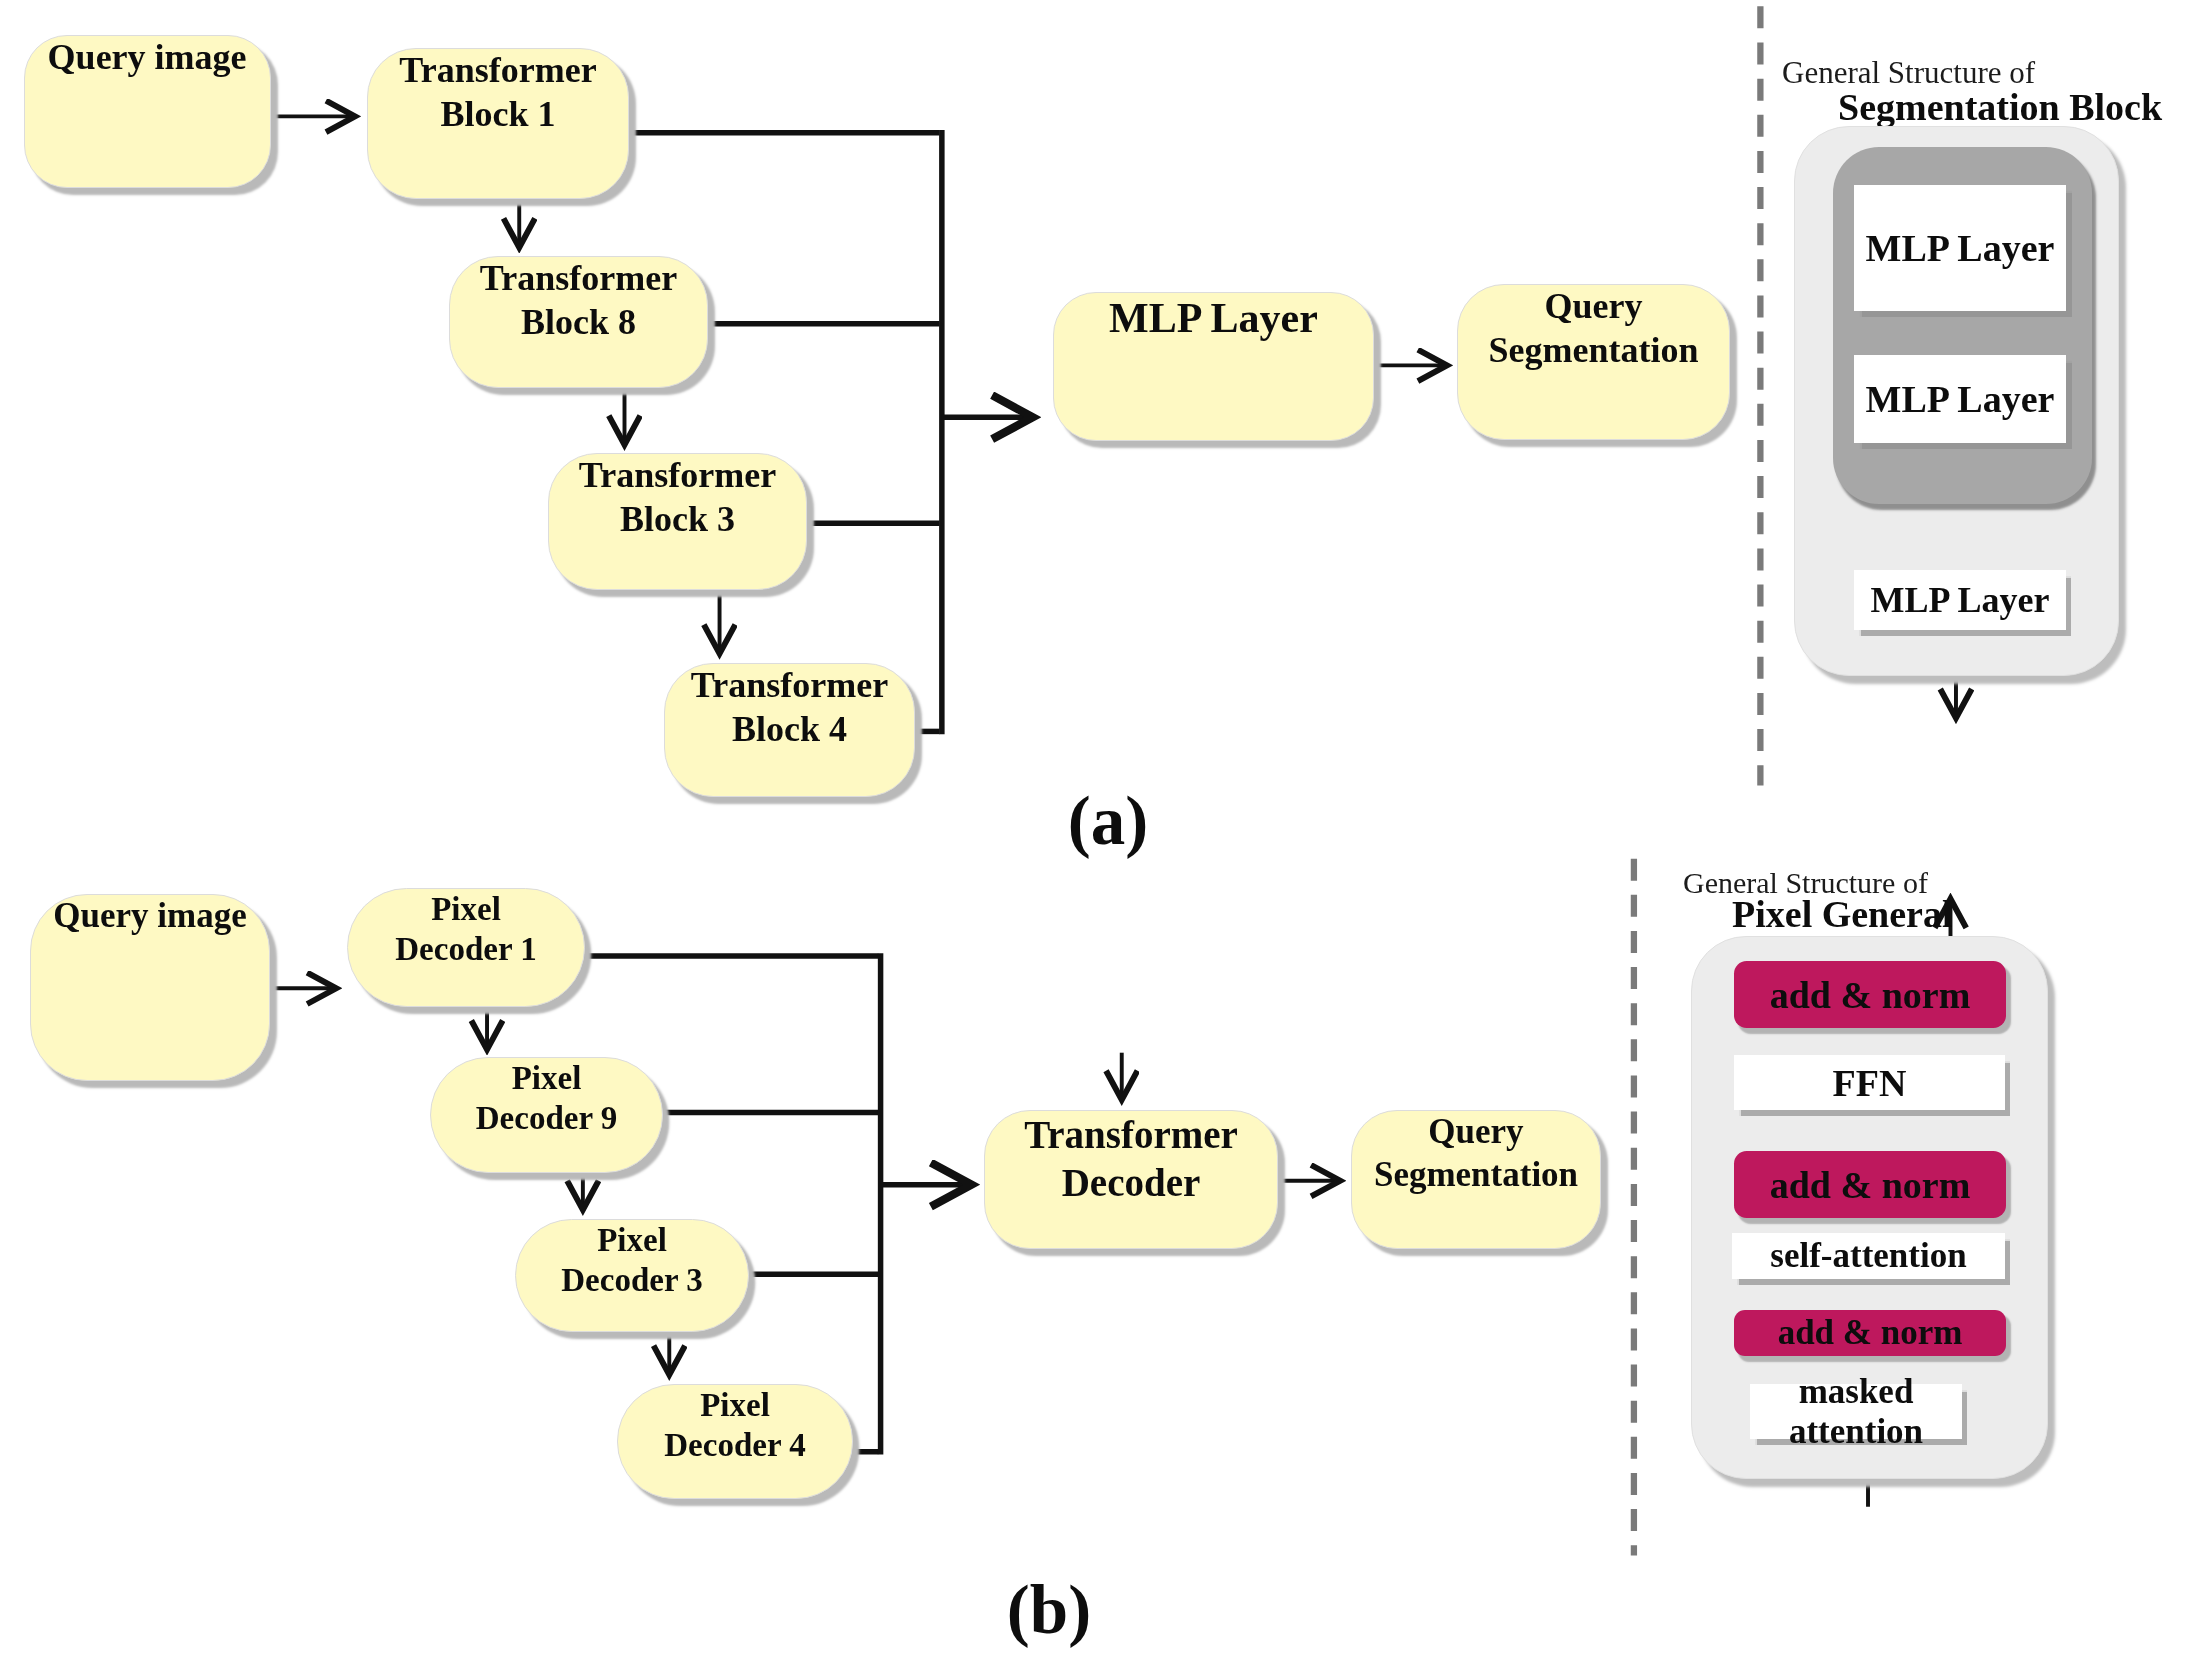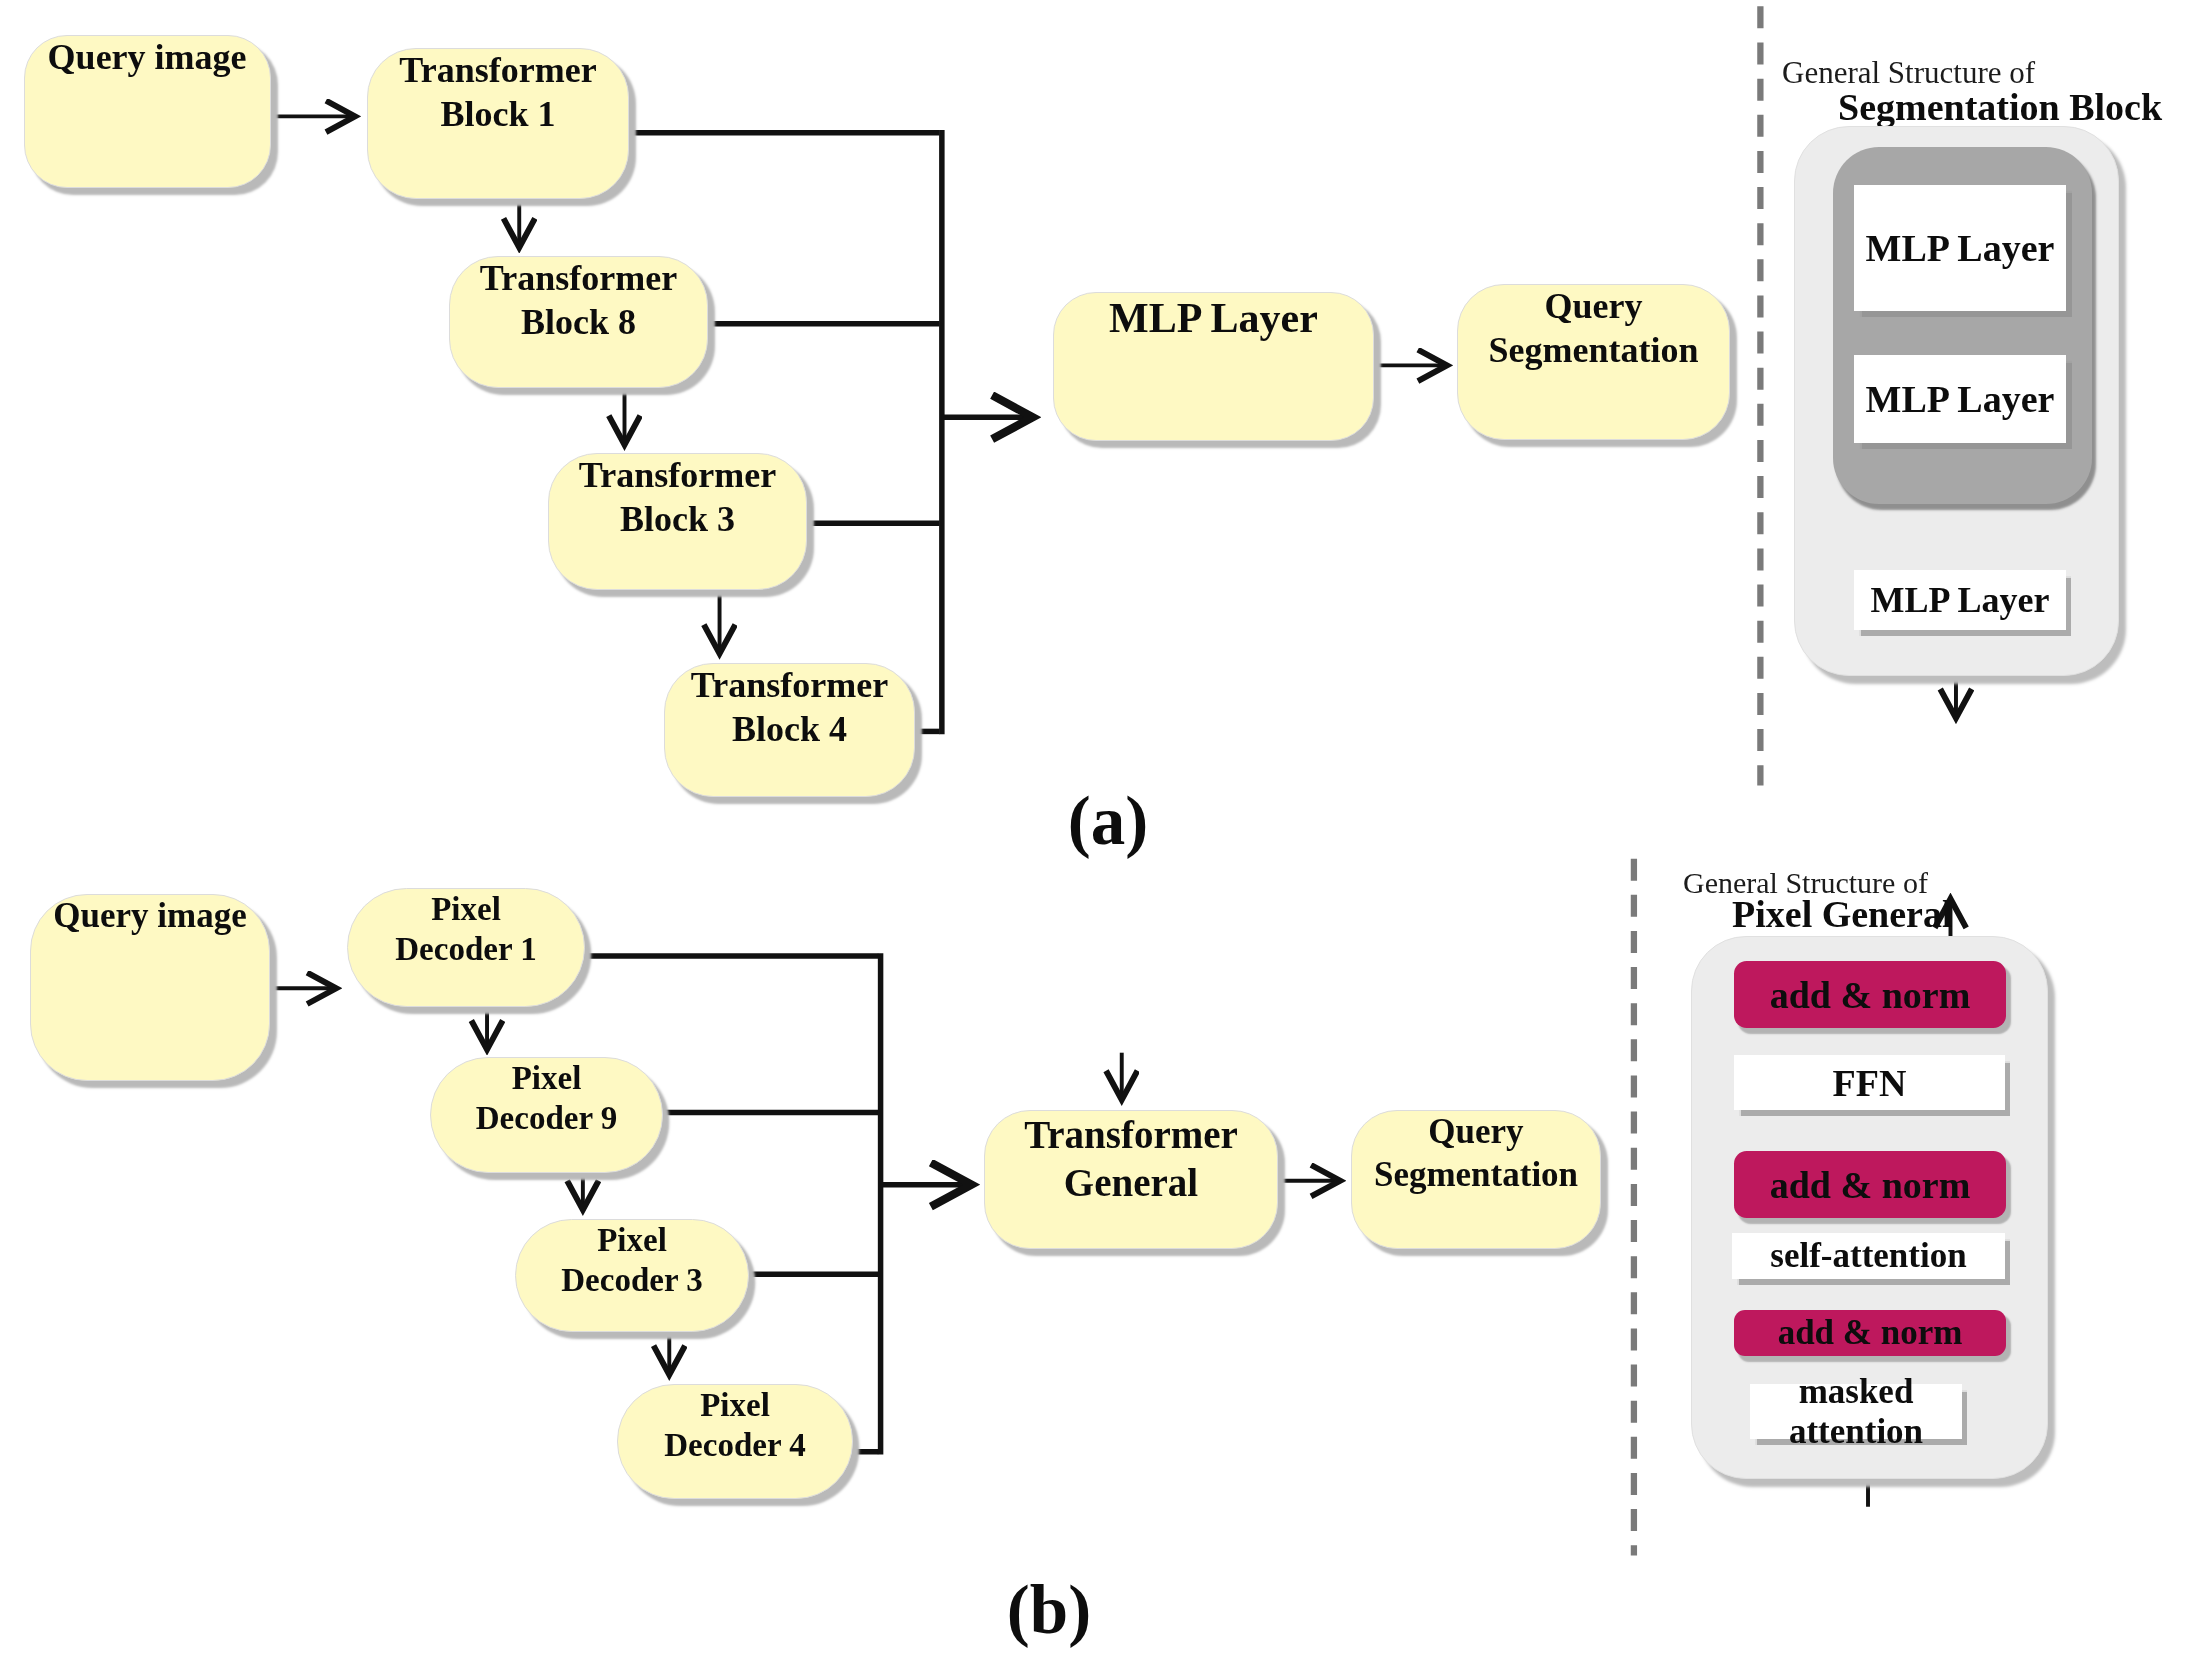--- a/index.html
+++ b/index.html
@@ -153,21 +153,21 @@
   </div>
 
   <div class="node" style="left:617px;top:1384px;width:236px;height:115px;border-radius:57px;font-size:33px;">
     <span class="lbl">Pixel</span>
     <span class="lbl">Decoder 4</span>
   </div>
 
 
   <div class="node" style="left:984px;top:1110px;width:294px;height:139px;border-radius:46px;font-size:39px;">
     <span class="lbl">Transformer</span>
-    <span class="lbl">General</span>
+    <span class="lbl">Decoder</span>
   </div>
 
   <div class="node" style="left:1351px;top:1110px;width:250px;height:139px;border-radius:46px;font-size:35px;">
     <span class="lbl">Query</span>
     <span class="lbl">Segmentation</span>
   </div>
 
   <div class="title-pre" style="left:1683px;top:866px;font-size:30px;">General Structure of</div>
   <div class="title-main" style="left:1732px;top:892px;">Pixel General</div>
 

